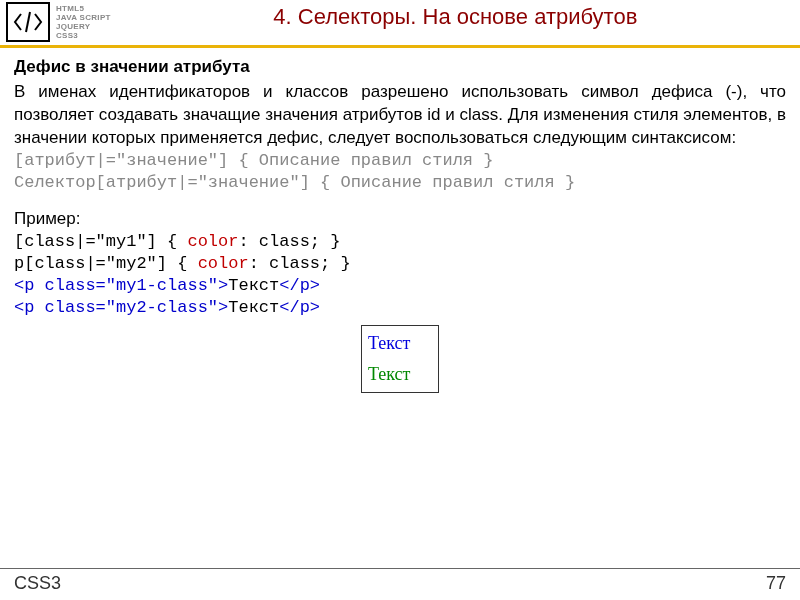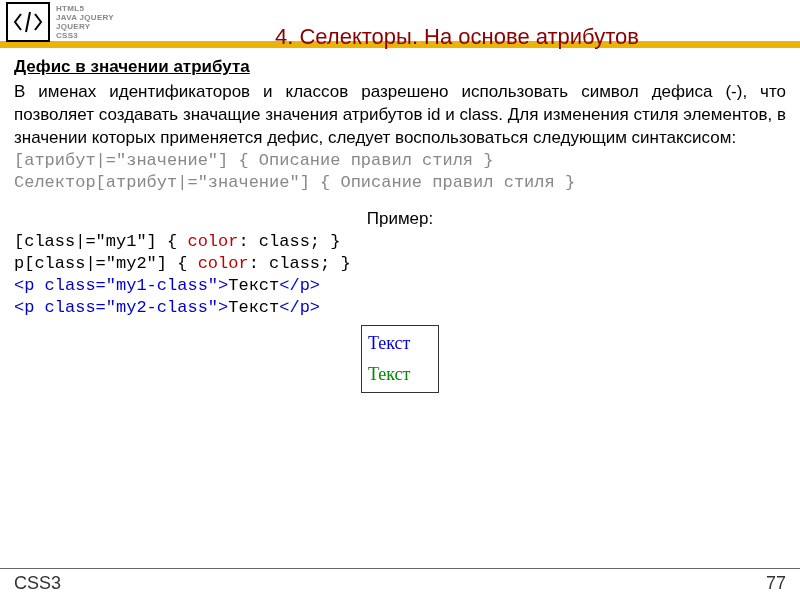--- a/index.html
+++ b/index.html
@@ -1,48 +1,48 @@
 <!DOCTYPE html>
 <html><head>
 <meta charset="utf-8">
 <style>
   * { box-sizing: border-box; margin: 0; padding: 0; }
   body { width: 800px; height: 600px; font-family: Arial, sans-serif; background: #fff; position: relative; }
-  .header { display: flex; align-items: flex-start; border-bottom: 7px solid #eab308; height: 48px; }
+  .header { display: flex; align-items: flex-start; border-bottom: 3px solid #eab308; height: 48px; }
   .logo-box { width: 44px; height: 40px; border: 2px solid #000; margin: 2px 6px 0 6px; display: flex; align-items: center; justify-content: center; }
   .logo-box svg { width: 30px; height: 28px; }
   .tech-labels { font-family: Arial, sans-serif; font-size: 8px; line-height: 9px; color: #888; font-weight: bold; margin-top: 4px; letter-spacing: 0.3px; }
-  .title { flex: 1; text-align: center; font-size: 22px; color: #8B0000; padding-top: 24px; font-weight: normal; }
+  .title { flex: 1; text-align: center; font-size: 22px; color: #8B0000; padding-top: 4px; font-weight: normal; }
   .content { padding: 8px 14px 0 14px; font-size: 17px; line-height: 1.35; color: #000; }
-  .subtitle { font-weight: bold; margin-bottom: 2px; text-decoration: underline; }
+  .subtitle { font-weight: bold; margin-bottom: 2px; }
   .paragraph { text-align: justify; }
   .mono { font-family: "Courier New", monospace; color: #888; font-size: 17px; line-height: 1.3; }
   .mono-black { font-family: "Courier New", monospace; color: #000; font-size: 17px; line-height: 1.3; white-space: pre; }
   .kw-red { color: #c00000; margin-top: 28px; }
   .tag-blue { color: #0000cc; }
-  .example-label { margin-top: 14px; text-align: center; }
+  .example-label { margin-top: 14px; }
   .result-box { border: 1px solid #333; width: 78px; height: 68px; margin: 6px auto 0 auto; padding: 4px 6px; font-family: "Times New Roman", serif; font-size: 18px; line-height: 1.5; }
   .rb1 { color: #0000dd; }
   .rb2 { color: #008800; margin-top: 4px; }
   .footer { position: absolute; bottom: 6px; left: 0; right: 0; border-top: 1px solid #666; display: flex; justify-content: space-between; padding: 4px 14px 0 14px; font-size: 18px; color: #333; }
 </style>
 </head>
 <body>
 
 <div class="header">
   <div class="logo-box">
     <svg viewBox="0 0 30 28">
       <polyline points="8,6 2,14 8,22" fill="none" stroke="#000" stroke-width="2"></polyline>
       <polyline points="22,6 28,14 22,22" fill="none" stroke="#000" stroke-width="2"></polyline>
       <line x1="17" y1="4" x2="13" y2="24" stroke="#000" stroke-width="2"></line>
     </svg>
   </div>
   <div class="tech-labels">
     <div>HTML5</div>
-    <div>JAVA JQUERY</div>
+    <div>JAVA SCRIPT</div>
     <div>JQUERY</div>
     <div>CSS3</div>
   </div>
   <div class="title">4. Селекторы. На основе атрибутов</div>
 </div>
 
 <div class="content">
   <div class="subtitle">Дефис в значении атрибута</div>
   <div class="paragraph">В именах идентификаторов и классов разрешено использовать символ дефиса (-), что позволяет создавать значащие значения атрибутов id и class. Для изменения стиля элементов, в значении которых применяется дефис, следует воспользоваться следующим синтаксисом:</div>
   <div class="mono">[атрибут|="значение"] { Описание правил стиля }</div>

